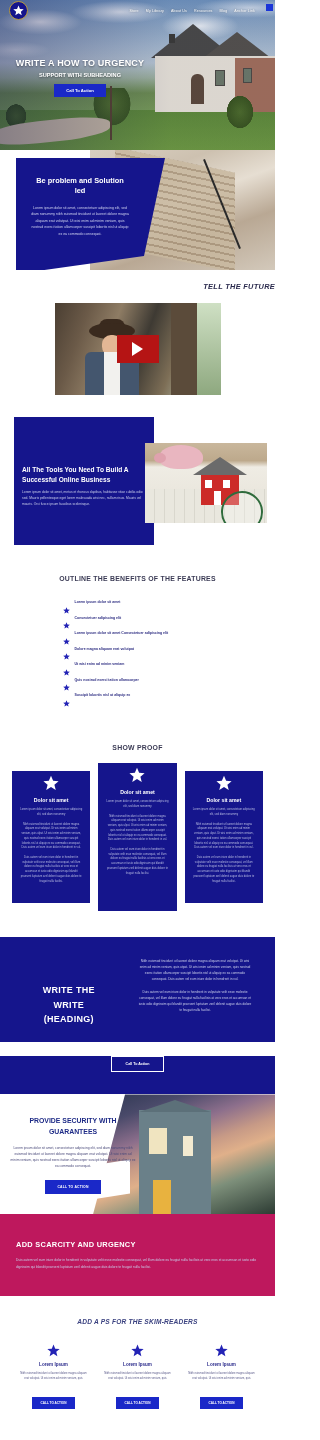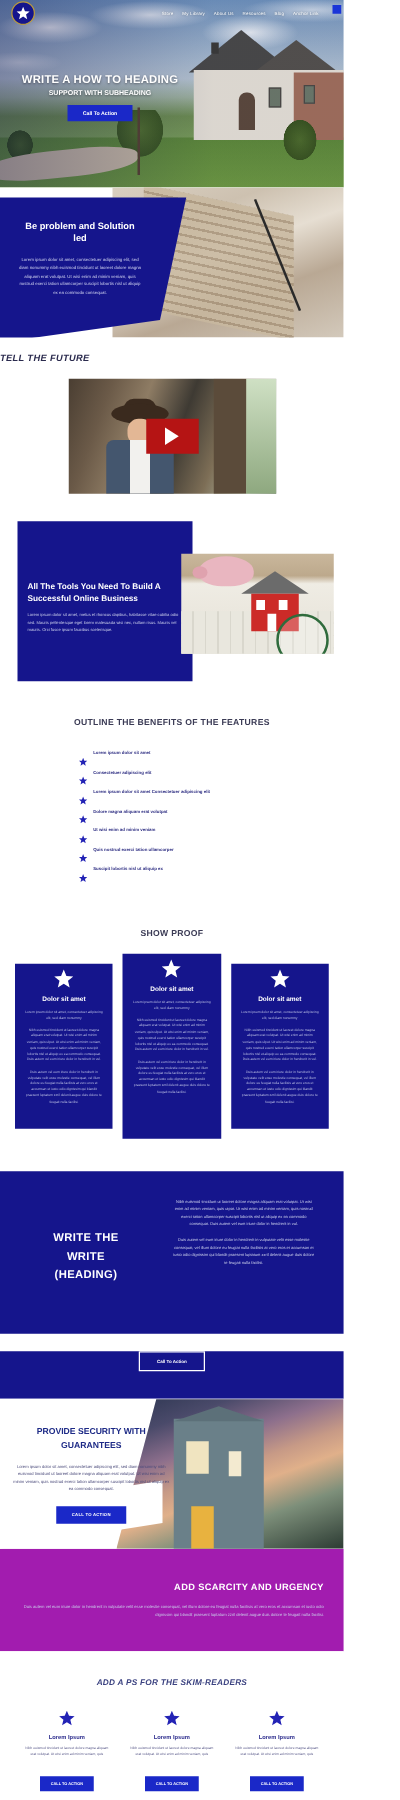--- a/index.html
+++ b/index.html
@@ -56,29 +56,29 @@
   .hero-sub{color:#fff;font-size:5.6px;font-weight:700;margin-top:4px;text-shadow:0 1px 2px rgba(0,0,0,.45);}
   .hero-btn{display:inline-block;margin-top:6px;background:#1a28c8;color:#fff;font-size:4.2px;font-weight:700;padding:4px 12px;border:none;cursor:pointer;}
 
   
   .sec-problem{position:relative;width:275px;height:120px;overflow:hidden;background:#fff;}
   .interior{position:absolute;right:0;top:0;width:185px;height:120px;
     background:linear-gradient(160deg,#d9cfc1 0%,#cdc1b0 24%,#e6ded2 45%,#b9a894 68%,#d3c9bb 100%);}
   .stairs{position:absolute;right:40px;top:10px;width:120px;height:100px;
     background:repeating-linear-gradient(#c8b89f 0 5px,#a8947a 5px 7px);transform:skewY(12deg);opacity:.85;}
   .rail{position:absolute;right:52px;top:6px;width:2px;height:96px;background:#2a2a2a;transform:rotate(-22deg);}
-  .blue-panel{position:absolute;left:0;top:8px;width:128px;height:98px;background:#15158c;z-index:3;}
+  .blue-panel{position:absolute;left:16px;top:8px;width:128px;height:98px;background:#15158c;z-index:3;}
   .blue-panel::after{content:"";position:absolute;right:-21px;top:0;width:0;height:0;border-top:98px solid #15158c;border-right:21px solid transparent;}
   .blue-panel::before{content:"";position:absolute;left:0;bottom:-18px;width:0;height:0;border-left:128px solid #15158c;border-bottom:18px solid transparent;}
   .bp-inner{position:relative;z-index:4;padding:18px 14px 0;text-align:center;}
   .bp-h{color:#fff;font-size:7.4px;font-weight:700;line-height:1.35;}
   .bp-p{color:#cfd2ef;font-size:3.5px;line-height:1.85;margin-top:9px;}
 
   
-  .sec-video{width:275px;background:#fff;padding:12px 0 18px;text-align:left;}
+  .sec-video{width:275px;background:#fff;padding:12px 0 18px;text-align:right;}
   .sec-title-it{font-style:italic;font-weight:700;font-size:7.4px;color:#2a2a4d;letter-spacing:.3px;}
   .video-wrap{position:relative;width:166px;height:92px;margin:12px auto 0;overflow:hidden;
     background:linear-gradient(110deg,#4a3e32 0%,#6b5a48 18%,#8e7c64 34%,#3e3a33 52%,#7d6e56 70%,#b8c3b0 88%,#6e7a66 100%);}
   .v-person{position:absolute;left:28px;bottom:0;width:58px;height:74px;}
   .v-person .hat{position:absolute;left:6px;top:2px;width:46px;height:16px;background:#3a2a1e;border-radius:50%;}
   .v-person .crown{position:absolute;left:16px;top:-2px;width:26px;height:13px;background:#3a2a1e;border-radius:8px 8px 4px 4px;}
   .v-person .face{position:absolute;left:19px;top:14px;width:20px;height:21px;background:#e3b795;border-radius:44%;}
   .v-person .torso{position:absolute;left:2px;top:31px;width:54px;height:43px;background:#44566e;border-radius:6px 6px 0 0;}
   .v-person .shirt{position:absolute;left:21px;top:31px;width:16px;height:43px;background:#f2f1ee;}
   .v-curtain{position:absolute;right:24px;top:0;width:26px;height:92px;background:#5b4b3a;}
@@ -116,21 +116,21 @@
   
   .sec-proof{width:275px;background:#fff;padding:16px 0 26px;}
   .cards{display:flex;justify-content:center;align-items:flex-start;gap:8px;margin-top:18px;padding:0 12px;}
   .card{position:relative;background:#15158c;width:80px;padding:26px 8px 14px;text-align:center;}
   .card.mid{margin-top:-8px;padding-bottom:30px;}
   .card .cstar{position:absolute;left:50%;top:4px;transform:translateX(-50%);width:16px;height:16px;}
   .card h4{color:#fff;font-size:5.2px;font-weight:700;margin-bottom:5px;}
   .card p{color:#b9bde3;font-size:2.7px;line-height:1.75;margin-bottom:5px;}
 
   
-  .sec-offer{width:275px;background:#15158c;padding:22px 0 41px;display:flex;align-items:flex-start;}
+  .sec-offer{width:275px;background:#15158c;padding:22px 0 16px;display:flex;align-items:flex-start;}
   .offer-left{width:50%;text-align:center;padding-top:24px;}
   .offer-left h2{color:#ffffff;font-size:9px;font-weight:700;line-height:1.6;letter-spacing:.3px;}
   .offer-right{width:44%;padding-right:6px;}
   .offer-right p{color:#c9cdea;font-size:3.2px;line-height:1.85;text-align:center;margin-bottom:7px;}
   .offer-cta{display:block;margin:14px auto 0;background:#15158c;color:#fff;font-size:3.6px;font-weight:700;padding:5px 14px;border:1px solid #ffffff;cursor:pointer;}
 
   
   .sec-security{position:relative;width:275px;height:120px;background:#fff;overflow:hidden;}
   .sec-security .photo{position:absolute;right:0;top:0;width:182px;height:120px;
     background:linear-gradient(160deg,#2b3550 0%,#4a4a6a 18%,#8d6f8c 34%,#c79a86 48%,#e0b08a 58%,#7d8f7a 74%,#2c3b33 100%);
@@ -140,21 +140,21 @@
   .modern .w{position:absolute;left:10px;top:18px;width:18px;height:26px;background:#f0e4c0;}
   .modern .w2{position:absolute;left:44px;top:26px;width:10px;height:20px;background:#f3ead0;}
   .modern .door{position:absolute;left:14px;bottom:0;width:18px;height:34px;background:#e8b23f;}
   .sec-security .white-wedge{position:absolute;left:0;bottom:0;width:130px;height:34px;background:#fff;transform:skewY(-9deg);transform-origin:left bottom;}
   .sec-left{position:absolute;left:10px;top:22px;width:126px;text-align:center;z-index:4;}
   .sec-left h2{font-size:6.9px;font-weight:700;color:#1d2a86;line-height:1.5;}
   .sec-left p{font-size:3.3px;color:#4a4a7a;line-height:1.85;margin-top:8px;}
   .sec-left .cta{display:inline-block;margin-top:10px;background:#1a28c8;color:#fff;font-size:3.4px;font-weight:700;padding:5px 12px;border:none;cursor:pointer;letter-spacing:.2px;}
 
   
-  .sec-scarcity{width:275px;background:#a21caf;padding:26px 16px 26px;text-align:right;}
+  .sec-scarcity{width:275px;background:#be185d;padding:26px 16px 26px;text-align:left;}
   .sec-scarcity h2{color:#fff;font-size:7.4px;font-weight:700;letter-spacing:.3px;}
   .sec-scarcity p{color:#c8cbe8;font-size:3.3px;line-height:1.9;margin-top:8px;}
 
   
   .sec-ps{width:275px;background:#fff;padding:22px 0 26px;}
   .ps-title{text-align:center;font-style:italic;font-weight:700;font-size:6.6px;color:#3b4280;letter-spacing:.2px;}
   .ps-cols{display:flex;justify-content:center;gap:16px;margin-top:18px;padding:0 14px;}
   .ps-col{width:68px;text-align:center;}
   .ps-col .pstar{width:13px;height:13px;margin:0 auto 6px;display:block;}
   .ps-col h4{font-size:4.6px;font-weight:700;color:#2b2b8c;margin-bottom:5px;}
@@ -195,21 +195,21 @@
         <a href="#">My Library</a>
         <a href="#">About Us</a>
         <a href="#">Resources</a>
         <a href="#">Blog</a>
         <a href="#">Anchor Link</a>
       </nav>
       <div class="cart"></div>
     </div>
 
     <div class="hero-copy">
-      <div class="hero-h1">WRITE A HOW TO HEADING</div>
+      <div class="hero-h1">WRITE A HOW TO URGENCY</div>
       <div class="hero-sub">SUPPORT WITH SUBHEADING</div>
       <button class="hero-btn">Call To Action</button>
     </div>
   </section>
 
   <section class="sec-problem">
     <div class="interior">
       <div class="stairs"></div>
         <div class="rail"></div>
     </div>

